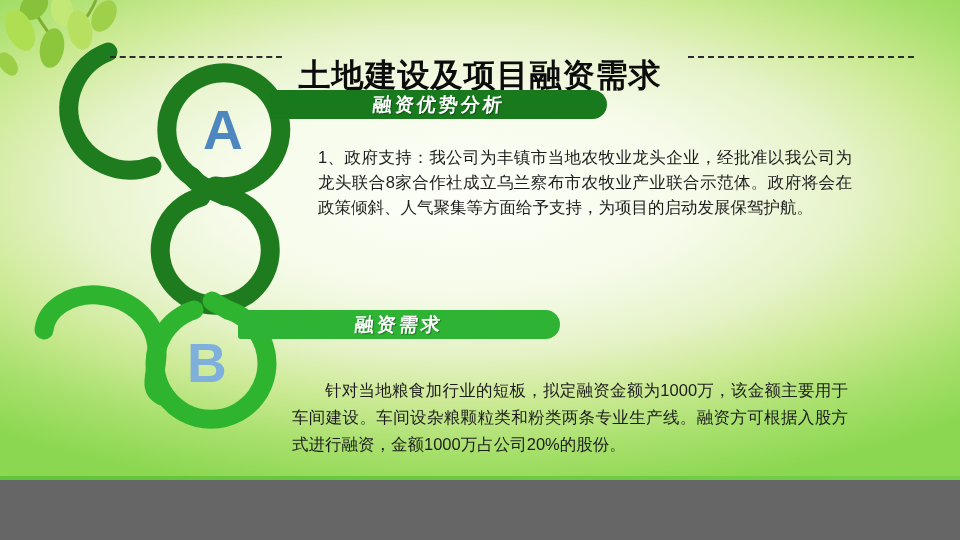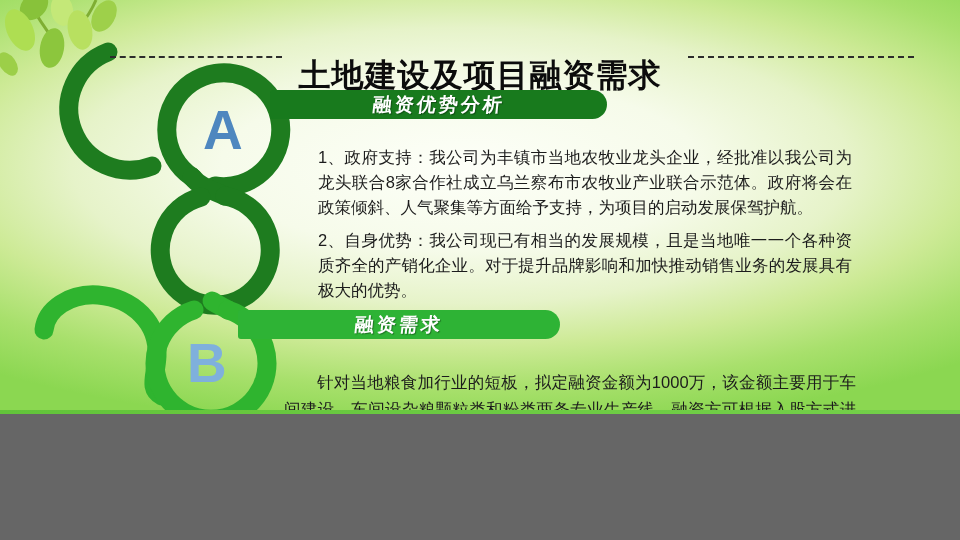--- a/index.html
+++ b/index.html
@@ -1,17 +1,17 @@
 <!DOCTYPE html>
 <html><head>
 <meta charset="utf-8">
 <style>
   html,body{margin:0;padding:0;background:#666;}
   .slide{
-    position:relative;width:960px;height:414px;overflow:hidden;
+    position:relative;width:960px;height:480px;overflow:hidden;
     font-family:"Liberation Sans","DejaVu Sans",sans-serif;
     background:
       radial-gradient(ellipse 78% 64% at 48% 40%,
         #fdfff8 0%, #f6fbea 32%, #e6f3c9 52%, #cdeA96 68%, #a8e06c 84%, #8bd751 100%);
   }
   .slide::after{ 
     content:"";position:absolute;left:0;bottom:0;width:960px;height:4px;
     background:linear-gradient(90deg,#62c43a,#74d04a);z-index:6;
   }
   .vines{position:absolute;left:0;top:0;z-index:1;}
@@ -32,21 +32,21 @@
   .letter{
     position:absolute;z-index:4;font-weight:bold;font-size:55px;line-height:1;
     font-family:"Liberation Sans","DejaVu Sans",sans-serif;
   }
   .letter-a{left:203px;top:103px;color:#4e87bf;}
   .letter-b{left:187px;top:336px;color:#7fb0dc;}
   .body-text{position:absolute;z-index:3;color:#1c1c1c;text-align:justify;}
   .body-a{left:310px;top:137px;width:550px;font-size:16.5px;line-height:25px;}
   .body-a p{margin:8px;}
   .body-b{left:284px;top:369px;width:572px;font-size:16.5px;line-height:27px;}
-  .body-b p{margin:0;text-indent:2em;}
+  .body-b p{margin:8px;text-indent:2em;}
 </style>
 </head>
 <body>
 
 <div class="slide">
 
   <svg class="vines" width="960" height="540" viewBox="0 0 960 540">
 
     <g fill="none" stroke="#1e7c1f" stroke-width="19" stroke-linecap="round">
       <path d="M 108 52 A 56 56 0 1 0 152 166"></path>
@@ -78,21 +78,20 @@
   <div class="dash dash-right"></div>
 
   <h1 class="title">土地建设及项目融资需求</h1>
 
   <div class="pill pill-a">
     <span>融资优势分析</span>
   </div>
   <div class="letter letter-a">A</div>
   <div class="body-text body-a">
     <p>1、政府支持：我公司为丰镇市当地农牧业龙头企业，经批准以我公司为龙头联合8家合作社成立乌兰察布市农牧业产业联合示范体。政府将会在政策倾斜、人气聚集等方面给予支持，为项目的启动发展保驾护航。</p>
-    <p>2、自身优势：我公司现已有相当的发展规模，且是当地唯一一个各种资质齐全的产销化企业。对于提升品牌影响和加快推动销售业务的发展具有极大的优势。</p>
   </div>
 
   <div class="pill pill-b">
     <span>融资需求</span>
   </div>
   <div class="letter letter-b">B</div>
   <div class="body-text body-b">
     <p>针对当地粮食加行业的短板，拟定融资金额为1000万，该金额主要用于车间建设。车间设杂粮颗粒类和粉类两条专业生产线。融资方可根据入股方式进行融资，金额1000万占公司20%的股份。</p>
   </div>
 

